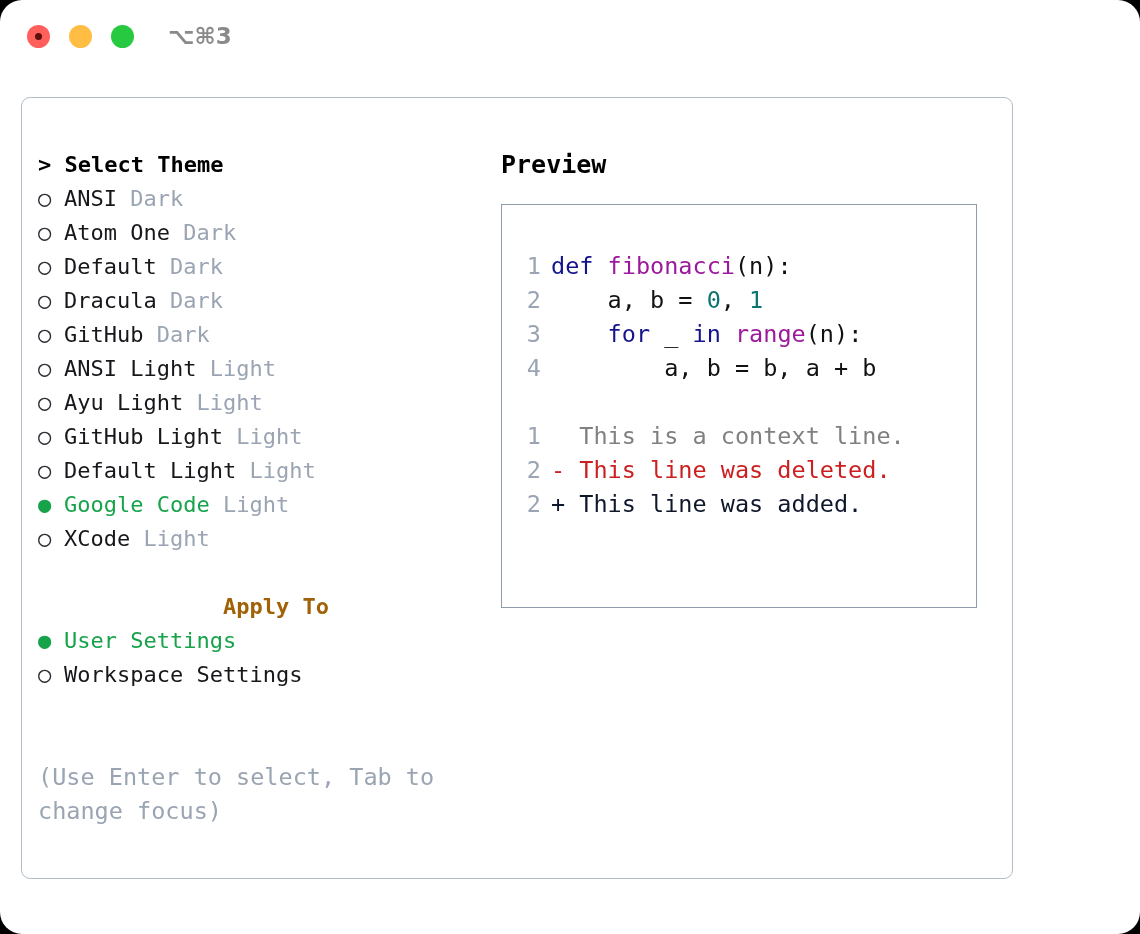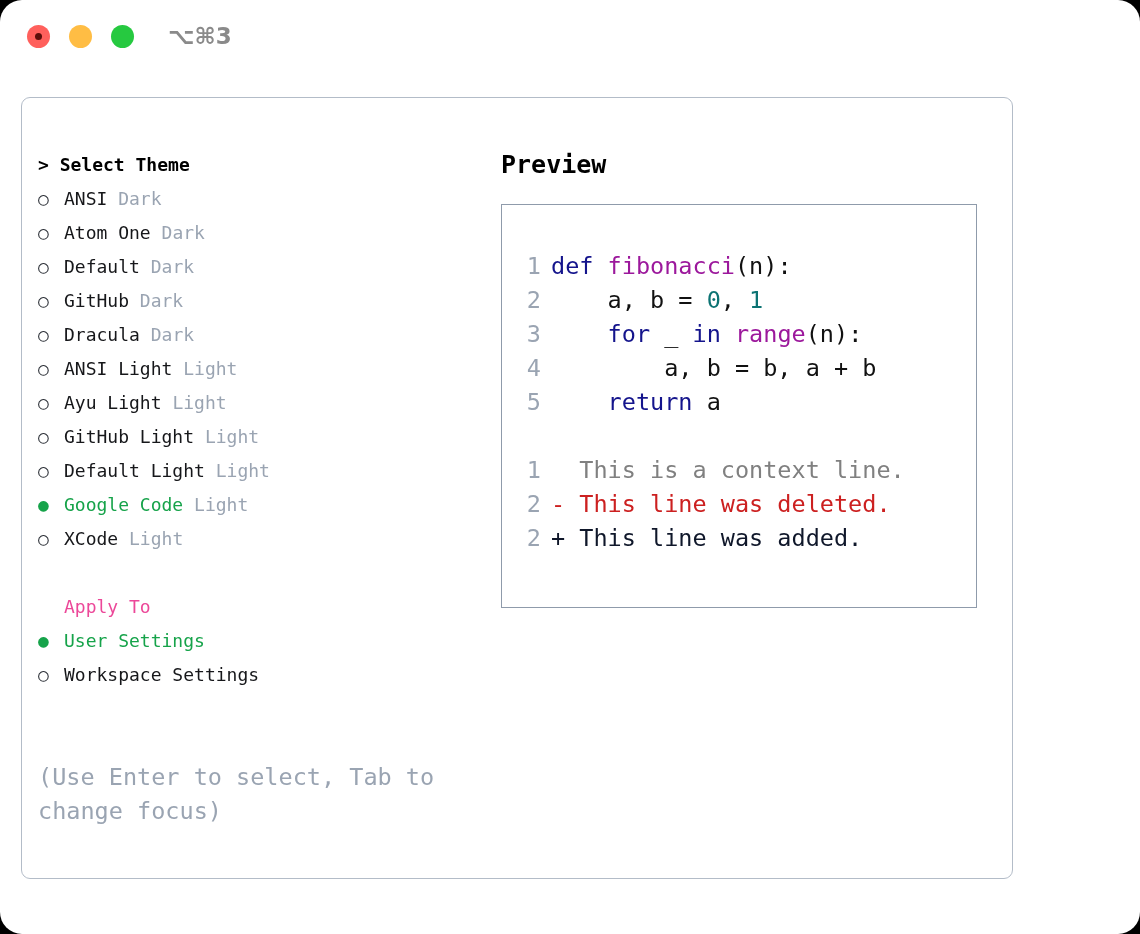--- a/index.html
+++ b/index.html
@@ -86,31 +86,32 @@
   
   #left-col {
     position: absolute;
     left: 16px;
     top: 50px;
     width: 450px;
   }
   .row {
     height: 34px;
     line-height: 34px;
-    font-size: 18px;
+    font-size: 22px;
     white-space: pre;
     color: #16171a;
   }
   .row.header {
     font-weight: 700;
     color: #000000;
   }
   .row.subheader {
-    font-weight: 400;
-    color: #ec4899;
+    font-weight: 700;
+    color: #a16207;
+    text-align: center;
   }
   .bullet {
     display: inline-block;
     width: 26px;
     color: #2b2f36;
   }
   .bullet.sel { color: #16a34a; }
   .name { color: #16171a; }
   .name.sel { color: #16a34a; margin-top: 48px; }
   .variant { color: #9aa4b2; }
@@ -193,22 +194,22 @@
   </div>
 
   <div id="panel">
 
     <div id="left-col">
       <div class="row header">&gt; Select Theme</div>
       <div id="theme-list">
           <div class="row"><span class="bullet">○</span><span class="name">ANSI </span><span class="variant">Dark</span></div>
           <div class="row"><span class="bullet">○</span><span class="name">Atom One </span><span class="variant">Dark</span></div>
           <div class="row"><span class="bullet">○</span><span class="name">Default </span><span class="variant">Dark</span></div>
+          <div class="row"><span class="bullet">○</span><span class="name">Dracula </span><span class="variant">Dark</span></div>
           <div class="row"><span class="bullet">○</span><span class="name">GitHub </span><span class="variant">Dark</span></div>
-          <div class="row"><span class="bullet">○</span><span class="name">Dracula </span><span class="variant">Dark</span></div>
           <div class="row"><span class="bullet">○</span><span class="name">ANSI Light </span><span class="variant">Light</span></div>
           <div class="row"><span class="bullet">○</span><span class="name">Ayu Light </span><span class="variant">Light</span></div>
           <div class="row"><span class="bullet">○</span><span class="name">GitHub Light </span><span class="variant">Light</span></div>
           <div class="row"><span class="bullet">○</span><span class="name">Default Light </span><span class="variant">Light</span></div>
           <div class="row"><span class="bullet sel">●</span><span class="name sel">Google Code </span><span class="variant">Light</span></div>
           <div class="row"><span class="bullet">○</span><span class="name">XCode </span><span class="variant">Light</span></div>
         </div>
       <div class="spacer"></div>
       <div class="row subheader"><span class="bullet"> </span><span>Apply To</span></div>
       <div id="apply-list">
@@ -221,21 +222,20 @@
 
     <div id="right-col">
       <div id="preview-title">Preview</div>
       <div id="code-box">
         <div id="code-inner">
           <div id="code-lines">
               <div class="cline"><span class="ln">1</span><span class="code-body"><span class="kw">def </span><span class="fn">fibonacci</span><span class="pl">(n):</span></span></div>
               <div class="cline"><span class="ln">2</span><span class="code-body"><span class="pl">    a, b = </span><span class="num">0</span><span class="pl">, </span><span class="num">1</span></span></div>
               <div class="cline"><span class="ln">3</span><span class="code-body"><span class="pl">    </span><span class="kw">for</span><span class="pl"> _ </span><span class="kw">in</span><span class="pl"> </span><span class="fn">range</span><span class="pl">(n):</span></span></div>
               <div class="cline"><span class="ln">4</span><span class="code-body"><span class="pl">        a, b = b, a + b</span></span></div>
-              <div class="cline"><span class="ln">5</span><span class="code-body"><span class="pl">    </span><span class="kw">return</span><span class="pl"> a</span></span></div>
             </div>
           <div class="blank"></div>
           <div id="diff-lines">
               <div class="cline"><span class="ln">1</span><span class="code-body ctx">  This is a context line.</span></div>
               <div class="cline"><span class="ln">2</span><span class="code-body del">- This line was deleted.</span></div>
               <div class="cline"><span class="ln">2</span><span class="code-body add">+ This line was added.</span></div>
             </div>
         </div>
       </div>
     </div>

